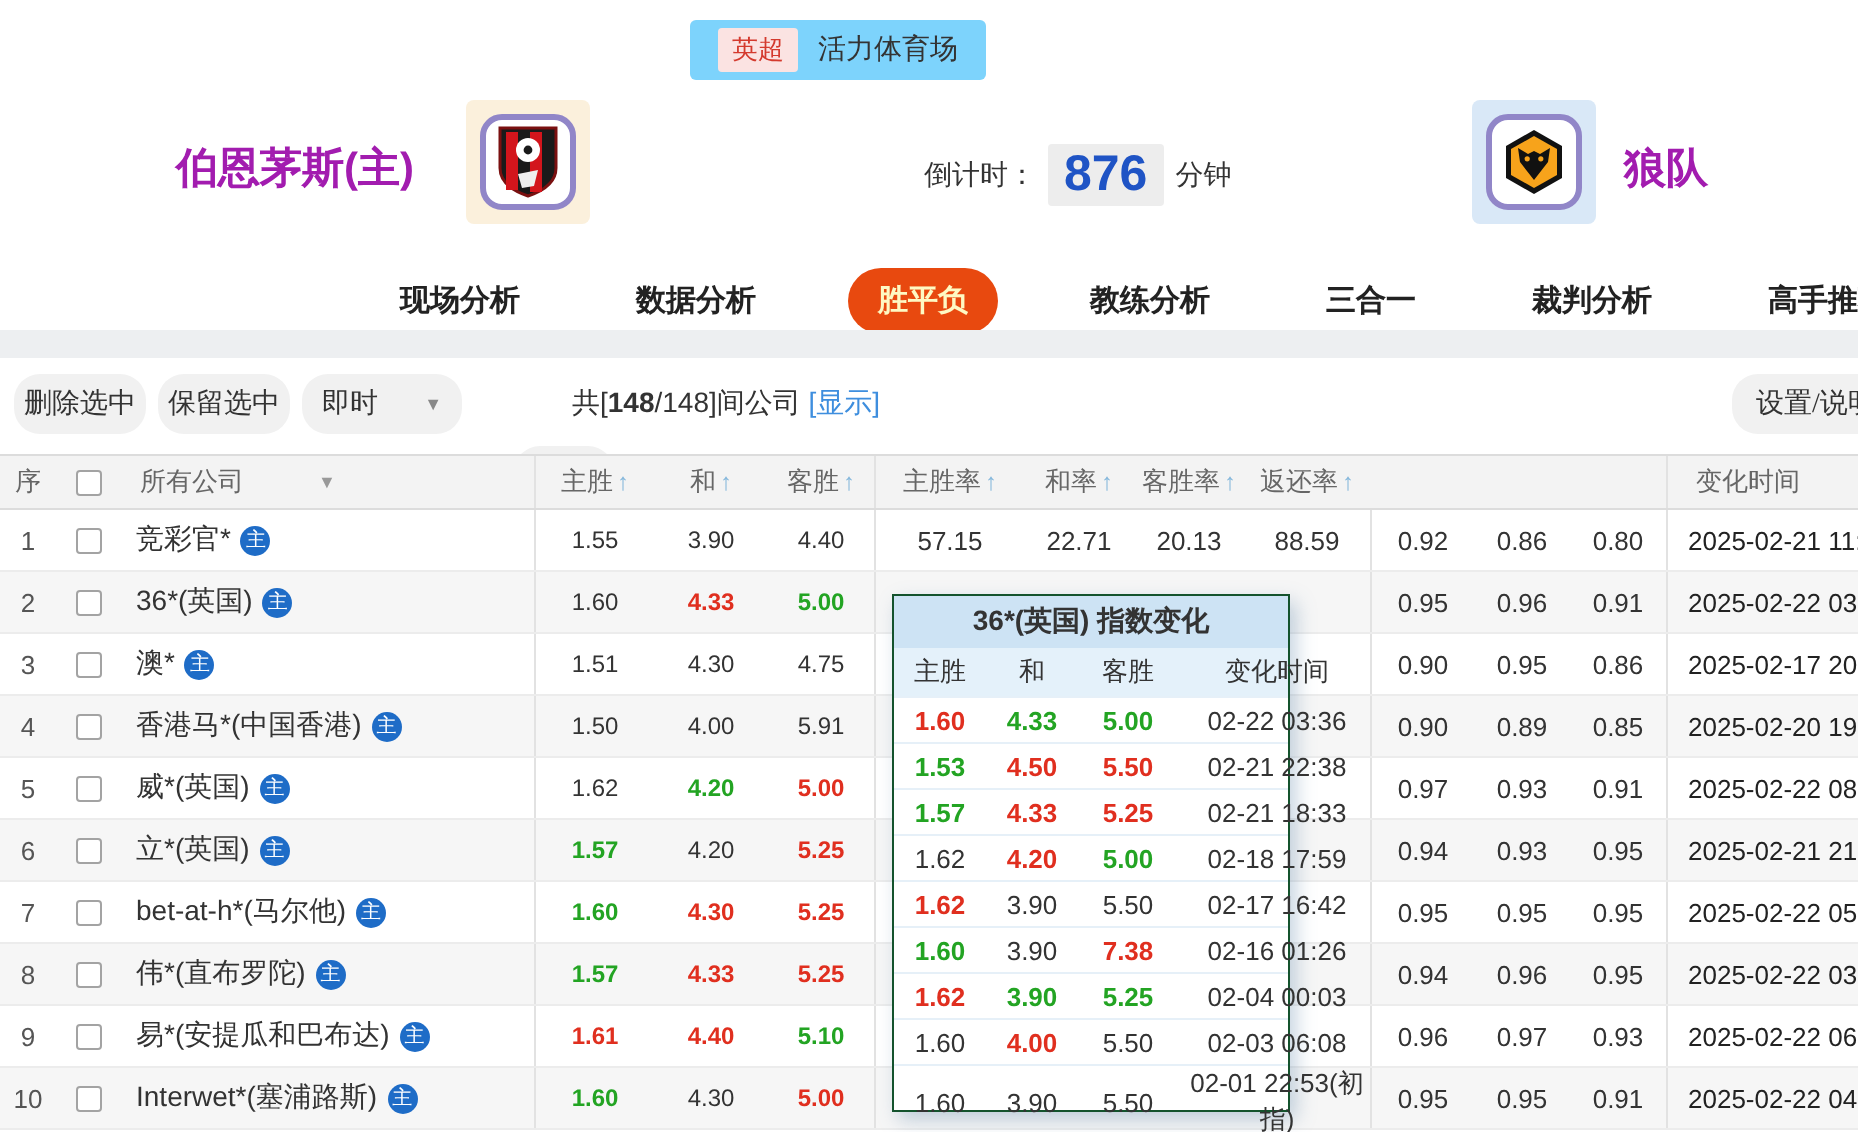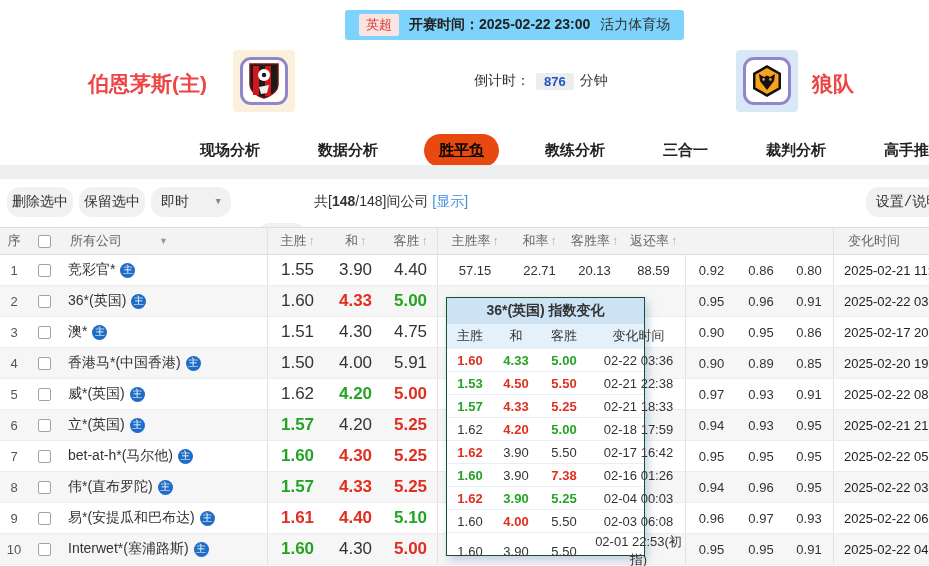--- a/index.html
+++ b/index.html
@@ -8,48 +8,48 @@
   .page { position:relative; width:929px; height:566px; overflow:hidden; background:#fff; }
 
   
   .match-strip { position:absolute; left:345px; top:10px; height:30px; background:#7dd3fc;
     border-radius:3px; display:flex; align-items:center; padding:0 14px; gap:10px; }
   .league-badge { background:#fbe3e2; color:#d43a2e; font-size:13px; padding:2px 7px; border-radius:2px; }
   .kickoff { font-size:14px; color:#222; font-weight:bold; }
   .venue { font-size:14px; color:#333; }
 
   
-  .team-name { position:absolute; top:70px; font-size:21px; font-weight:bold; color:#ef4444; }
+  .team-name { position:absolute; top:70px; font-size:21px; font-weight:bold; color:#a21caf; }
   .home-name { left:88px; }
   .away-name { left:812px; }
   .logo-box { position:absolute; top:50px; width:62px; height:62px; border-radius:4px;
     display:flex; align-items:center; justify-content:center; }
   .home-logo-box { left:233px; background:#fbf0dc; }
   .away-logo-box { left:736px; background:#d9e8f7; }
   .logo-inner { width:48px; height:48px; background:#fff; border:3px solid#9186c8; border-radius:11px;
     display:flex; align-items:center; justify-content:center; }
-  .countdown-wrap { position:absolute; left:474px; top:72px; display:flex; align-items:center; gap:6px; }
+  .countdown-wrap { position:absolute; left:462px; top:72px; display:flex; align-items:center; gap:6px; }
   .countdown-label,.countdown-unit { font-size:14px; color:#333; }
-  .countdown-value { background:#ededed; color:#1f54c5; font-weight:bold; font-size:13px; padding:1px 8px; border-radius:2px; }
+  .countdown-value { background:#ededed; color:#1f54c5; font-weight:bold; font-size:25px; padding:1px 8px; border-radius:2px; }
 
   
   .nav { position:absolute; left:188px; top:133px; height:34px; display:flex; align-items:center; gap:34px; }
   .tab { font-size:15px; font-weight:bold; color:#222; cursor:pointer; padding:7px 12px; white-space:nowrap; }
-  .tab.active { background:#e8490f; color:#000000; border-radius:18px; padding:7px 15px;text-decoration:underline; }
+  .tab.active { background:#e8490f; color:#fef9c3; border-radius:18px; padding:7px 15px; }
   .gray-band { position:absolute; left:0; top:165px; width:929px; height:14px; background:#edeff1; }
 
   
   .toolbar { position:absolute; left:0; top:187px; width:929px; height:31px; }
   .tb-btn { position:absolute; top:0; height:30px; background:#f1f1f1; border:none; border-radius:13px;
-    font-size:14px; color:#333; font-family:Liberation Mono, monospace; display:flex; align-items:center; justify-content:center; cursor:pointer; }
+    font-size:14px; color:#333; font-family:Liberation Serif, serif; display:flex; align-items:center; justify-content:center; cursor:pointer; }
   .btn-del { left:7px; width:66px; } .btn-keep { left:79px; width:66px; }
   .dd-live { left:151px; width:80px; justify-content:space-between; padding:0 10px; }
   .dd-filter { left:257px; width:50px; gap:4px;margin-top:36px; }
   .caret { font-size:9px; color:#888; }
-  .company-count { position:absolute; left:314px; top:6px; font-size:14px; color:#333; }
+  .company-count { position:absolute; left:286px; top:6px; font-size:14px; color:#333; }
   .company-count b { font-weight:bold; }
   .show-link { color:#3e8ede; cursor:pointer; }
   .btn-settings { left:866px; width:84px; }
 
   
   .table { position:absolute; left:0; top:227px; width:983px; }
   .thead,.trow { display:grid; grid-template-columns:28px 32px 207px 60px 57px 53px 75px 55px 55px 63px 52px 48px 48px 150px; align-items:stretch; }
   .thead { height:28px; background:#f3f3f3; border-top:1px solid #dcdcdc; border-bottom:1px solid #dcdcdc; }
   .th { display:flex; align-items:center; justify-content:center; font-size:13px; color:#666; gap:2px; }
   .th.left { justify-content:flex-start; padding-left:10px;gap:33px; }
@@ -58,42 +58,41 @@
   .trow { height:31px; border-bottom:1px solid #ececec; background:#fff; }
   .trow.alt { background:#f6f6f6; }
   .cell { display:flex; align-items:center; justify-content:center; font-size:13px; color:#333; }
   .cell.seq { color:#555; }
   .cell.company { justify-content:flex-start; padding-left:8px; font-size:14px; gap:5px; }
   .cell.time { justify-content:flex-start; padding-left:10px; color:#222; }
   .divl { border-left:1px solid #e2e2e2; }
   .checkbox { width:13px; height:13px; border:1px solid #a3a3a3; border-radius:2px; background:#fff; cursor:pointer; }
   .host-badge { width:15px; height:15px; border-radius:50%; background:#1e6cc7; color:#fff; font-size:10px;
     display:inline-flex; align-items:center; justify-content:center; flex:none; }
-  .odds { font-size:17px; }
+  .odds { font-size:12px; }
   .ck { color:#333; } .cr { color:#e02f1f; font-weight:bold; } .cg { color:#23a423; font-weight:bold; }
 
   
   .popup { position:absolute; left:446px; top:297px; width:199px; border:1px solid #14532d;
     background:#fff; z-index:10; box-shadow:3px 4px 9px rgba(90,130,165,.35); }
   .popup-title { height:26px; background:#cde3f4; display:flex; align-items:center; justify-content:center;
     font-size:14px; font-weight:bold; color:#333; }
   .popup-head,.popup-row { display:grid; grid-template-columns:46px 46px 50px 99px; align-items:center; }
   .popup-head { height:24px; background:#e4f1fa; font-size:13px; color:#333; }
   .popup-head span { text-align:center; }
   .popup-row { height:23px; border-top:1px solid #e6f0f8; font-size:13px; }
   .popup-row span { text-align:center; }
 </style>
 </head>
 <body>
 
 <div class="page">
 
   <div class="match-strip">
     <span class="league-badge">英超</span>
-    <span class="kickoff"><span>开赛时间：</span><span>2025-02-22 23:00</span></span>
     <span class="venue">活力体育场</span>
   </div>
 
   <div class="team-name home-name">伯恩茅斯(主)</div>
   <div class="logo-box home-logo-box">
     <div class="logo-inner">
       <svg width="30" height="36" viewBox="0 0 30 36">
         <path d="M1 1 h28 v20 c0 8 -8 12 -14 14 C9 33 1 29 1 21 Z" fill="#1a1a1a" stroke="#7a1010" stroke-width="1.5"></path>
         <rect x="4" y="3" width="6" height="29" fill="#d3151c"></rect>
         <rect x="16" y="3" width="6" height="30" fill="#d3151c"></rect>

